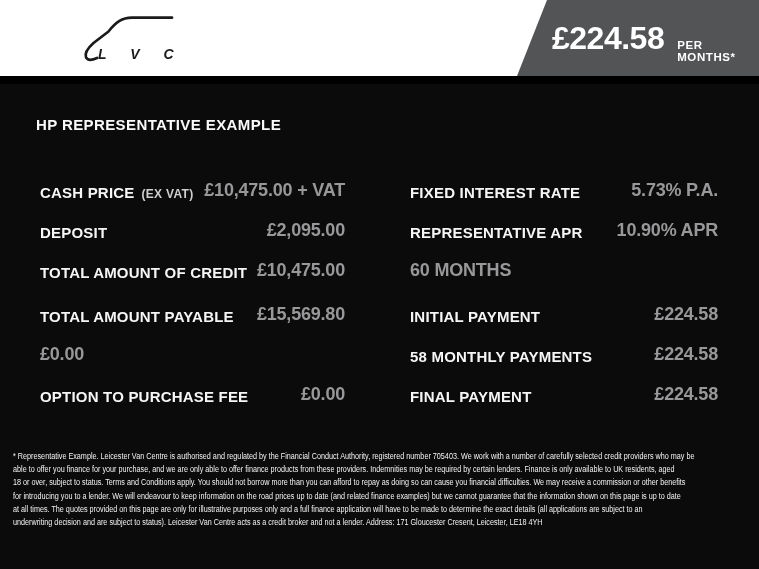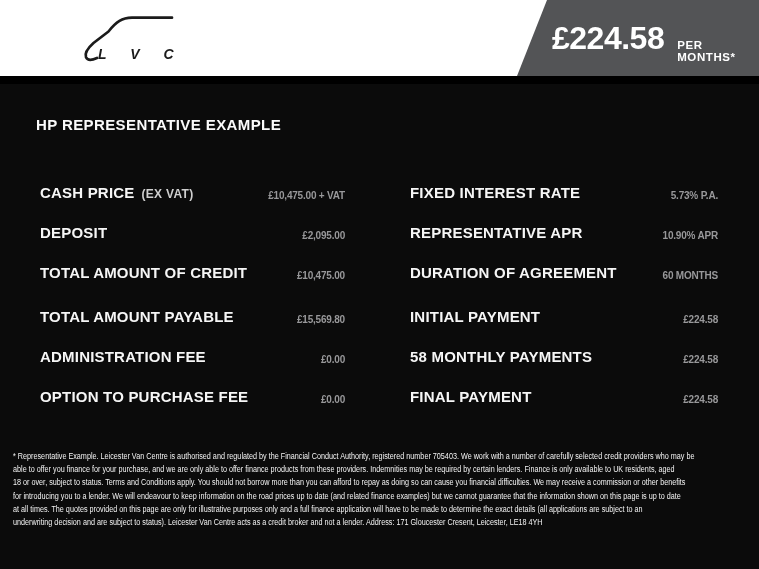--- a/index.html
+++ b/index.html
@@ -35,21 +35,21 @@
   .col-left{left:40px;width:305px;}
   .col-right{left:410px;width:308px;}
   .row{height:40px;display:flex;justify-content:space-between;align-items:flex-end;}
   .row:nth-child(4){margin-top:4px;}
   .flabel{
     font-size:15px;font-weight:bold;color:#f6f6f6;letter-spacing:0.2px;
     white-space:nowrap;display:flex;align-items:baseline;
   }
   .fnote{font-size:12px;font-weight:bold;color:#cfcfcf;margin-left:7px;letter-spacing:0.3px;}
   .fvalue{
-    font-size:10px;font-weight:bold;color:#98989a;letter-spacing:-0.2px;white-space:nowrap;
+    font-size:18px;font-weight:bold;color:#98989a;letter-spacing:-0.2px;white-space:nowrap;
   }
   
   .disclaimer{
     position:absolute;left:13px;top:450px;width:878px;
     transform:scaleX(0.85);transform-origin:0 0;
     color:#f4f4f4;font-size:8.5px;line-height:13.2px;
   }
   .disclaimer div{white-space:nowrap;}
 </style>
 </head>
@@ -89,40 +89,38 @@
     </div>
     <div class="row">
       <span class="flabel">TOTAL AMOUNT OF CREDIT</span>
       <span class="fvalue">£10,475.00</span>
     </div>
     <div class="row">
       <span class="flabel">TOTAL AMOUNT PAYABLE</span>
       <span class="fvalue">£15,569.80</span>
     </div>
     <div class="row">
-      <span class="flabel">ADMINISTRATION FEE</span>
       <span class="fvalue">£0.00</span>
     </div>
     <div class="row">
       <span class="flabel">OPTION TO PURCHASE FEE</span>
       <span class="fvalue">£0.00</span>
     </div>
   </div>
 
   <div class="col col-right">
     <div class="row">
       <span class="flabel">FIXED INTEREST RATE</span>
       <span class="fvalue">5.73% P.A.</span>
     </div>
     <div class="row">
       <span class="flabel">REPRESENTATIVE APR</span>
       <span class="fvalue">10.90% APR</span>
     </div>
     <div class="row">
-      <span class="flabel">DURATION OF AGREEMENT</span>
       <span class="fvalue">60 MONTHS</span>
     </div>
     <div class="row">
       <span class="flabel">INITIAL PAYMENT</span>
       <span class="fvalue">£224.58</span>
     </div>
     <div class="row">
       <span class="flabel">58 MONTHLY PAYMENTS</span>
       <span class="fvalue">£224.58</span>
     </div>

